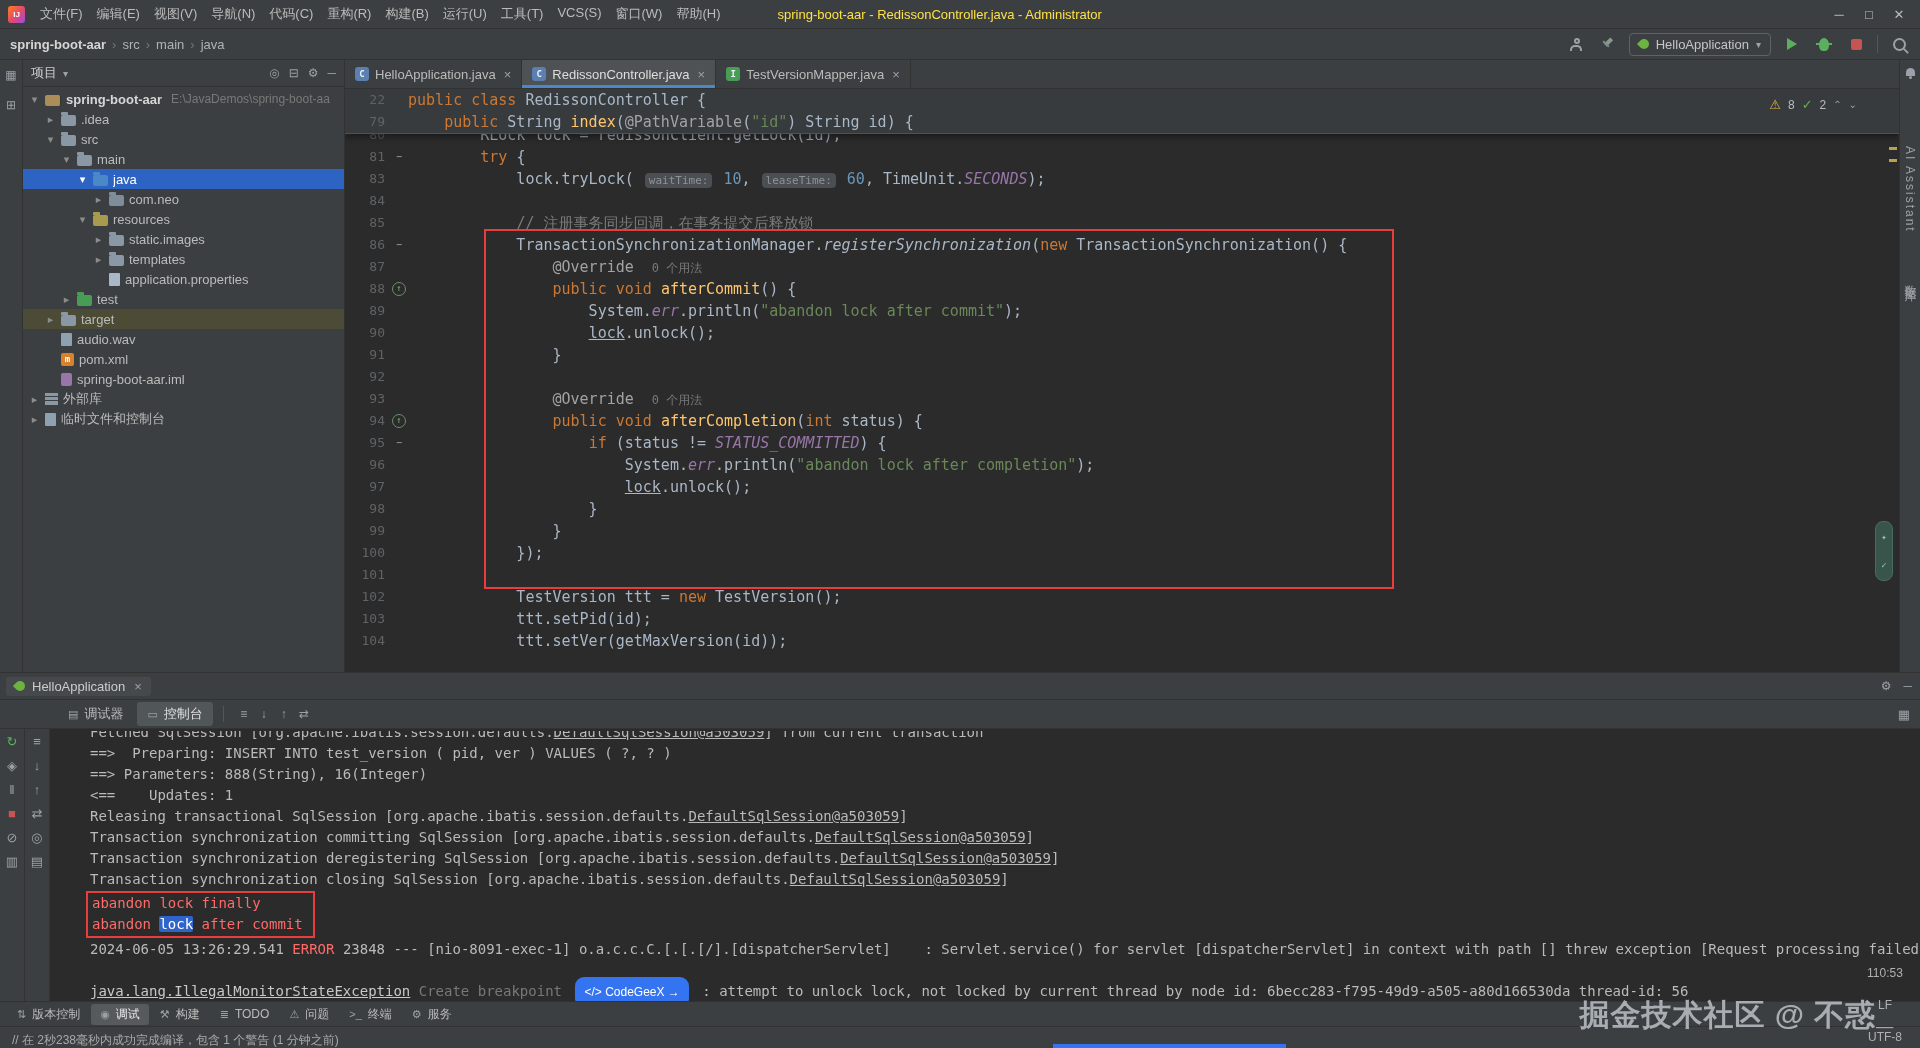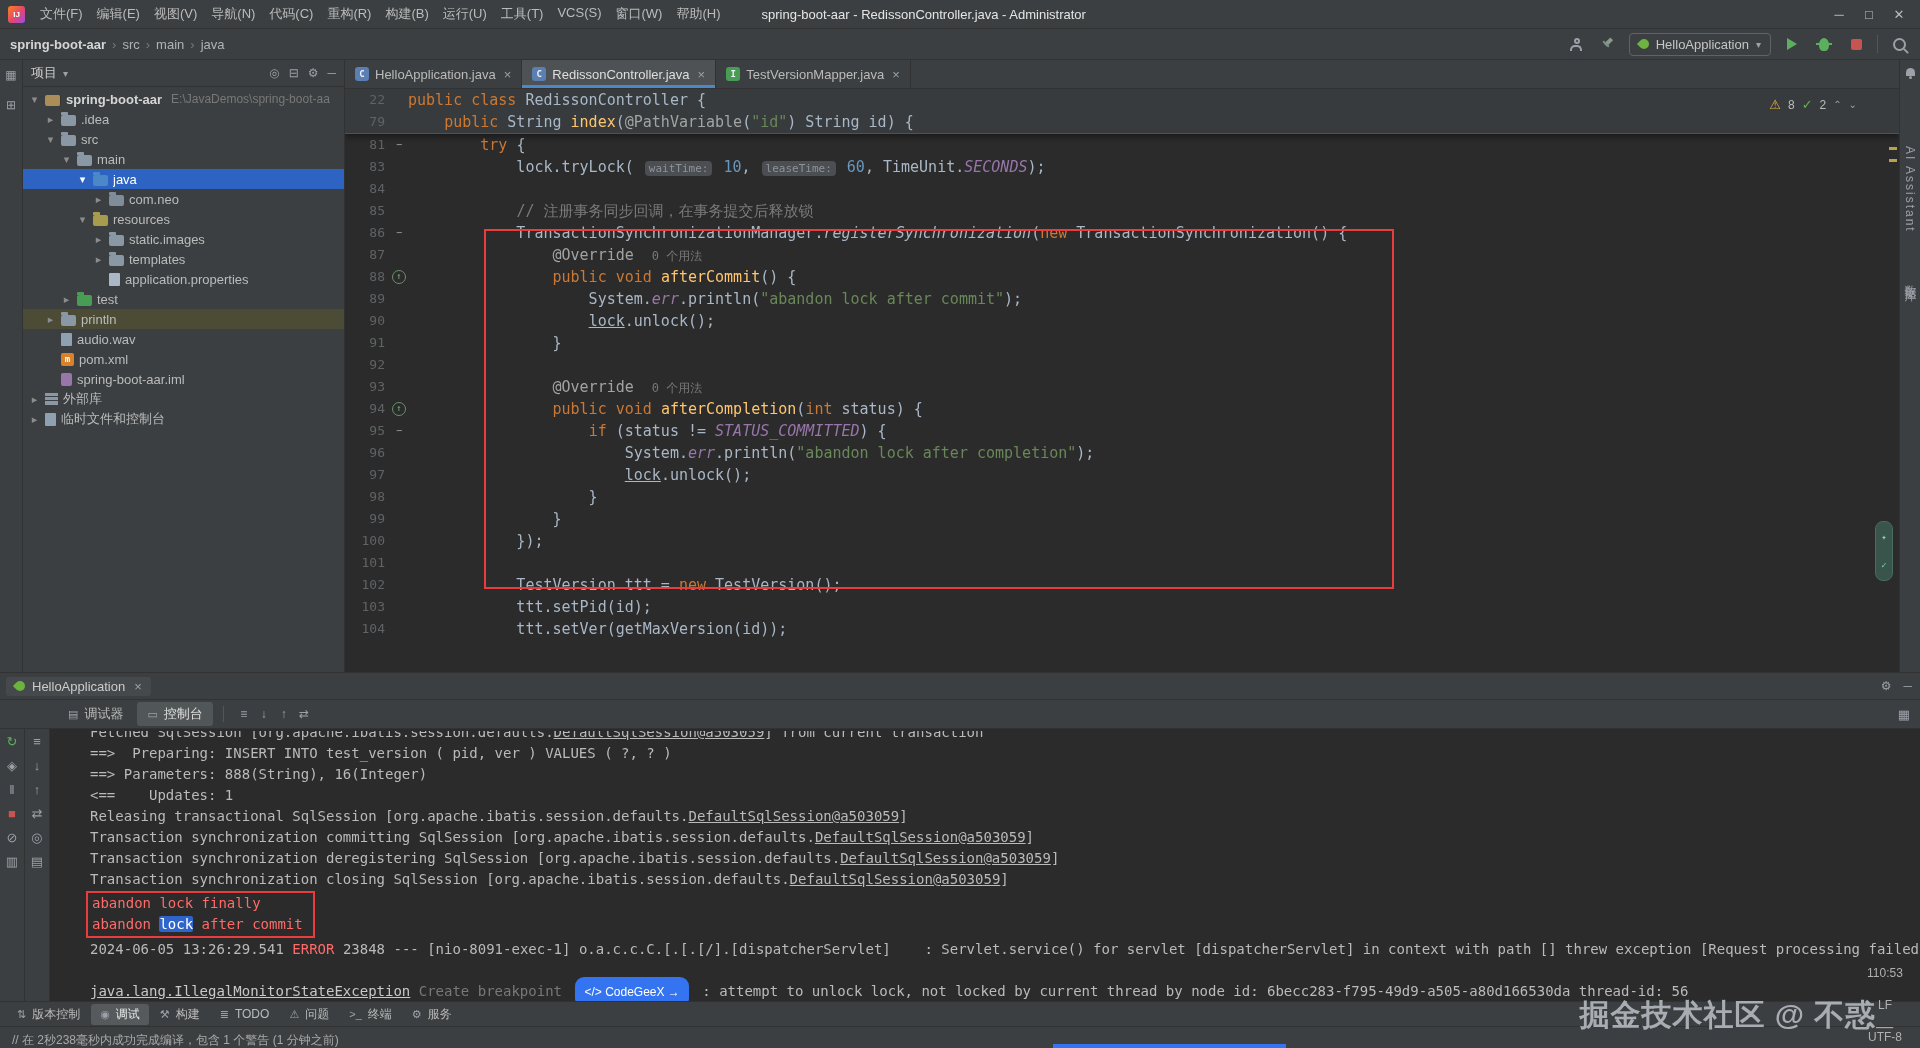--- a/index.html
+++ b/index.html
@@ -3,21 +3,21 @@
 <meta charset="utf-8">
 <style>
   html,body{margin:0;padding:0;background:#1e1e1e;}
   body{font-family:"Liberation Sans",sans-serif;}
   .app{position:relative;width:1920px;height:1048px;background:#2b2b2b;overflow:hidden;color:#bbb;font-size:13px;}
 
   
   .titlebar{height:28px;background:#3c3f41;border-bottom:1px solid #323232;display:flex;align-items:center;padding:0 8px;gap:2px;}
   .app-icon{width:17px;height:17px;border-radius:3px;background:linear-gradient(135deg,#fc801d,#e1476f 55%,#9a4ced);color:#fff;font-size:8px;font-weight:bold;display:grid;place-items:center;margin-right:6px;flex:none;}
   .menu-item{padding:3px 7px;color:#bbb;cursor:default;}
-  .win-title{margin-left:32px;color:#e5e5e5;white-space:nowrap;overflow:hidden;}
+  .win-title{margin-left:48px;color:#fde047;white-space:nowrap;overflow:hidden;}
   .win-controls{margin-left:auto;display:flex;gap:4px;}
   .win-btn{width:26px;text-align:center;color:#bbb;font-size:13px;}
 
   
   .navbar{height:30px;background:#3c3f41;border-bottom:1px solid #323232;display:flex;align-items:center;padding:0 10px;}
   .crumbs{display:flex;align-items:center;gap:6px;}
   .crumb{color:#aeb3b8;}
   .crumb.first{color:#d5d5d5;font-weight:bold;}
   .crumb-sep{color:#777;}
   .nav-right{margin-left:auto;display:flex;align-items:center;gap:10px;}
@@ -293,21 +293,21 @@
             <span class="tlabel">application.properties</span>
           </div>
           <div class="tree-row" style="padding-left: 38px;">
             <span class="tw-arrow">▸</span>
             <span class="ti testfolder"></span>
             <span class="tlabel">test</span>
           </div>
           <div class="tree-row hl" style="padding-left: 22px;">
             <span class="tw-arrow">▸</span>
             <span class="ti folder"></span>
-            <span class="tlabel">println</span>
+            <span class="tlabel">target</span>
           </div>
           <div class="tree-row" style="padding-left: 22px;">
             <span class="tw-arrow"> </span>
             <span class="ti file"></span>
             <span class="tlabel">audio.wav</span>
           </div>
           <div class="tree-row" style="padding-left: 22px;">
             <span class="tw-arrow"> </span>
             <span class="ti maven">m</span>
             <span class="tlabel">pom.xml</span>
@@ -352,20 +352,27 @@
         <div class="sticky">
             <div class="cline">
               <span class="gut">22</span>
               <span class="gicon"> </span>
               <span class="ctext"><span class="tk-kw">public class </span><span class="tk-pl">RedissonController {</span></span>
             </div>
             <div class="cline">
               <span class="gut">79</span>
               <span class="gicon"> </span>
               <span class="ctext"><span class="tk-pl">    </span><span class="tk-kw">public </span><span class="tk-pl">String </span><span class="tk-md">index</span><span class="tk-pl">(</span><span class="tk-an">@PathVariable</span><span class="tk-pl">(</span><span class="tk-st">"id"</span><span class="tk-pl">) String id) {</span></span>
+            </div>
+          </div>
+        <div class="partial">
+            <div class="cline">
+              <span class="gut">80</span>
+              <span class="gicon"> </span>
+              <span class="ctext"><span class="tk-pl">        RLock lock = redissonClient.getLock(id);</span></span>
             </div>
           </div>
         <div class="code">
             <div class="cline">
               <span class="gut">81</span>
               <span class="gicon">−</span>
               <span class="ctext"><span class="tk-pl">        </span><span class="tk-kw">try </span><span class="tk-pl">{</span></span>
             </div>
             <div class="cline">
               <span class="gut">83</span>

